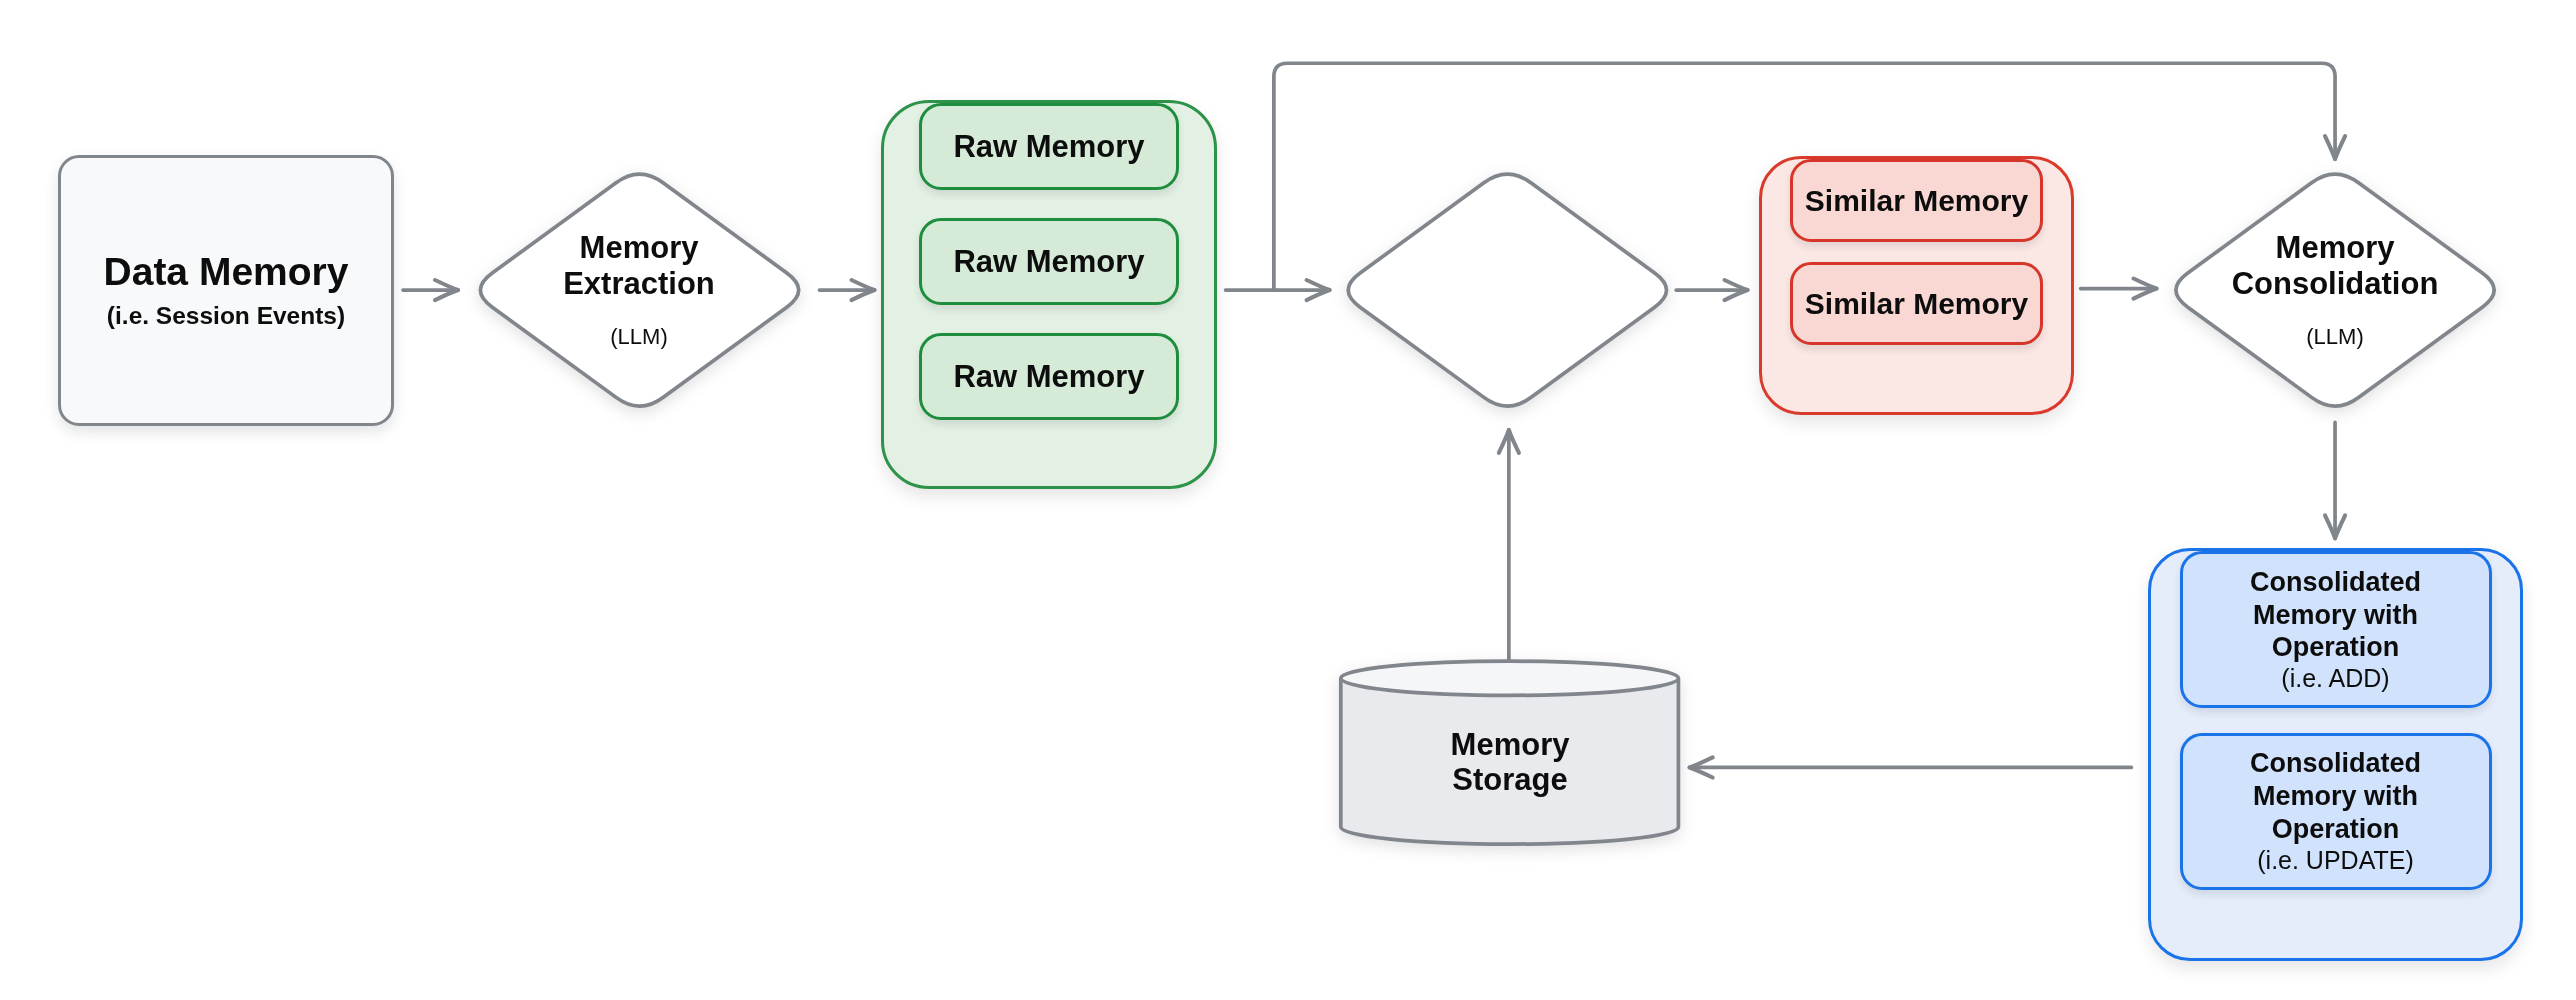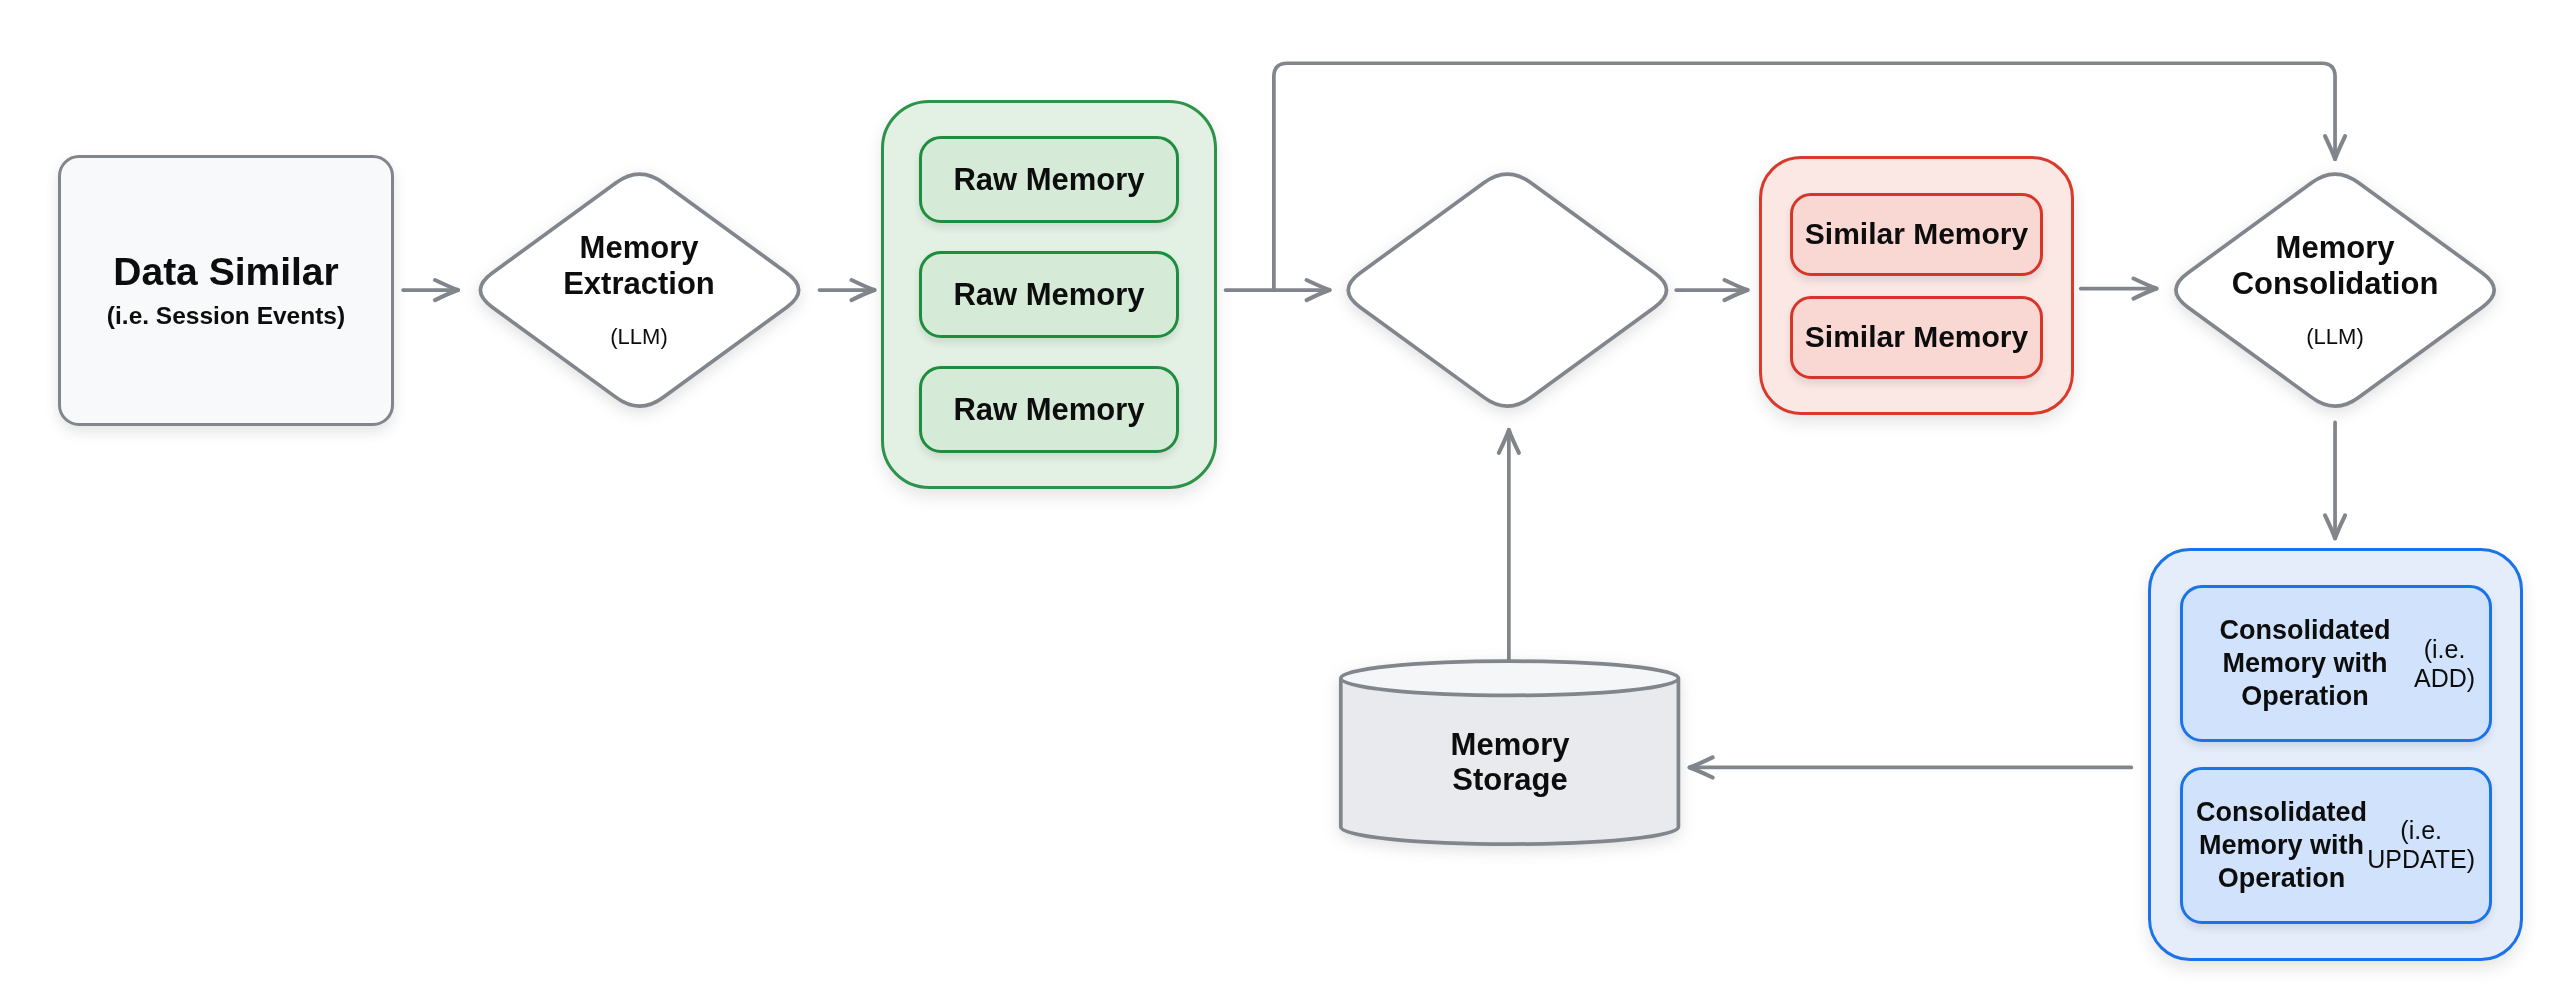--- a/index.html
+++ b/index.html
@@ -15,41 +15,41 @@
   
   .ds{
     left:58px;top:155px;width:336px;height:271px;
     background:#f8f9fa;border:3.7px solid #81868c;border-radius:21px;
     box-shadow:0 6px 13.4px rgba(60,64,67,.14);
   }
   .ds-title{font-size:39px;font-weight:700;line-height:1.1;}
   .ds-sub{font-size:24.5px;font-weight:700;margin-top:7.4px;}
 
   
-  .group{position:absolute;display:flex;flex-direction:column;align-items:center;justify-content:center;box-sizing:border-box;box-shadow:0 7.4px 16.4px rgba(60,64,67,.13);}
+  .group{position:absolute;display:flex;flex-direction:column;align-items:center;justify-content:flex-start;box-sizing:border-box;box-shadow:0 7.4px 16.4px rgba(60,64,67,.13);}
   .group-green{
     left:881px;top:100px;width:336px;height:389px;gap:28px;
     background:#e3f0e4;border:3px solid #2d9348;border-radius:48px;
   }
   .memory-chip{display:flex;align-items:center;justify-content:center;box-sizing:border-box;text-align:center;box-shadow:0 4.5px 7.4px rgba(60,64,67,.12);}
   .chip-green{width:260px;height:87px;background:#d5ebd8;border:3.7px solid #1e8e3e;border-radius:22px;}
   .t-main{font-size:31px;font-weight:600;line-height:1.14;}
 
   .group-red{
     left:1759px;top:156px;width:315px;height:259px;gap:20px;
     background:#fbe7e4;border:3px solid #d93a2b;border-radius:42px;
   }
   .chip-red{width:253px;height:83px;background:#f9d8d3;border:3.7px solid #d6352a;border-radius:21px;}
   .t-red{font-size:30px;font-weight:600;}
 
   .group-blue{
     left:2148px;top:548px;width:375px;height:413px;gap:24.5px;
     background:#e5edfb;border:3px solid #1a73e8;border-radius:42px;
   }
-  .chip-blue{width:312px;height:157px;background:#d1e2fc;border:3.7px solid #1a73e8;border-radius:22px;padding:0 13.4px;}
+  .chip-blue{width:312px;height:157px;background:#d1e2fc;border:3.7px solid #1a73e8;border-radius:22px;flex-direction:column;padding:0 13.4px;}
   .blue-title{font-size:27px;font-weight:600;line-height:1.22;}
   .blue-sub{font-size:25px;font-weight:400;}
 
   
   .dlabel{position:absolute;width:342px;height:250px;display:flex;flex-direction:column;align-items:center;justify-content:center;text-align:center;}
   .dlabel .t-sub{font-size:22px;font-weight:400;margin-top:23px;}
   .lbl-d1{left:468px;top:165px;}
   .lbl-d2{left:1336px;top:165px;}
   .lbl-d3{left:2164px;top:165px;}
   .lbl-storage{position:absolute;left:1341px;top:684px;width:338px;height:156px;display:flex;flex-direction:column;align-items:center;justify-content:center;text-align:center;}
@@ -84,21 +84,21 @@
       <path d="M3172,246 L3338,367 Q3370,390 3338,413 L3172,534 Q3140,558 3108,534 L2942,413 Q2910,390 2942,367 L3108,246 Q3140,222 3172,246 Z"></path>
     </g>
 
     <g class="shadowed">
       <path d="M1803,912 L1803,1112 A227,23 0 0 0 2257,1112 L2257,912" fill="#e8eaed" stroke="#81868c" stroke-width="5"></path>
       <ellipse cx="2030" cy="912" rx="227" ry="23" fill="#f5f6f8" stroke="#81868c" stroke-width="5"></ellipse>
     </g>
   </svg>
 
   <div class="node ds">
-    <div class="ds-title">Data Similar</div>
+    <div class="ds-title">Data Memory</div>
     <div class="ds-sub">(i.e. Session Events)</div>
   </div>
 
   <div class="dlabel lbl-d1">
     <div class="t-main">Memory</div>
     <div class="t-main">Extraction</div>
     <div class="t-sub">(LLM)</div>
   </div>
 
   <div class="group group-green">

